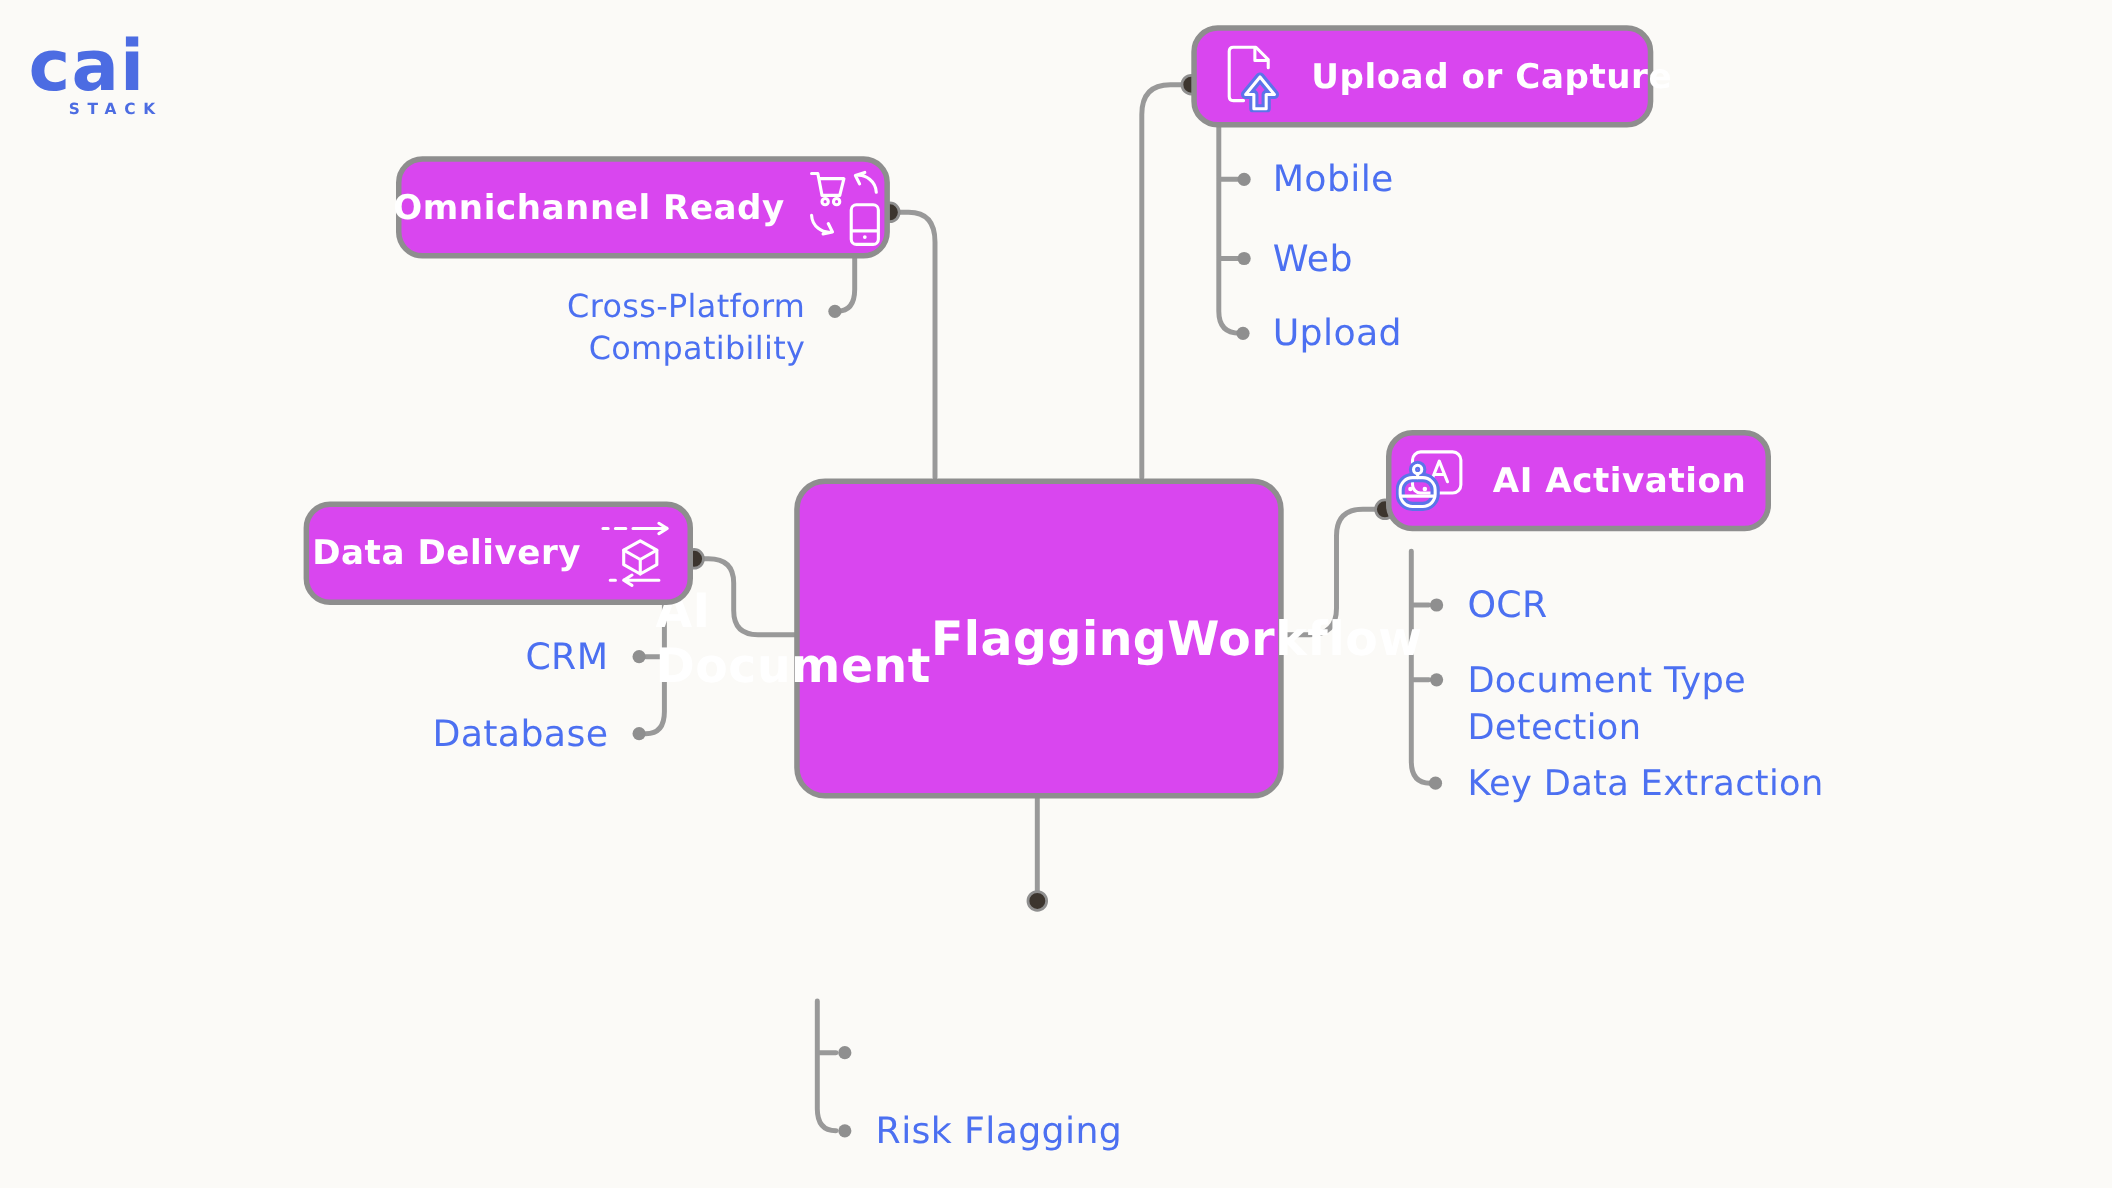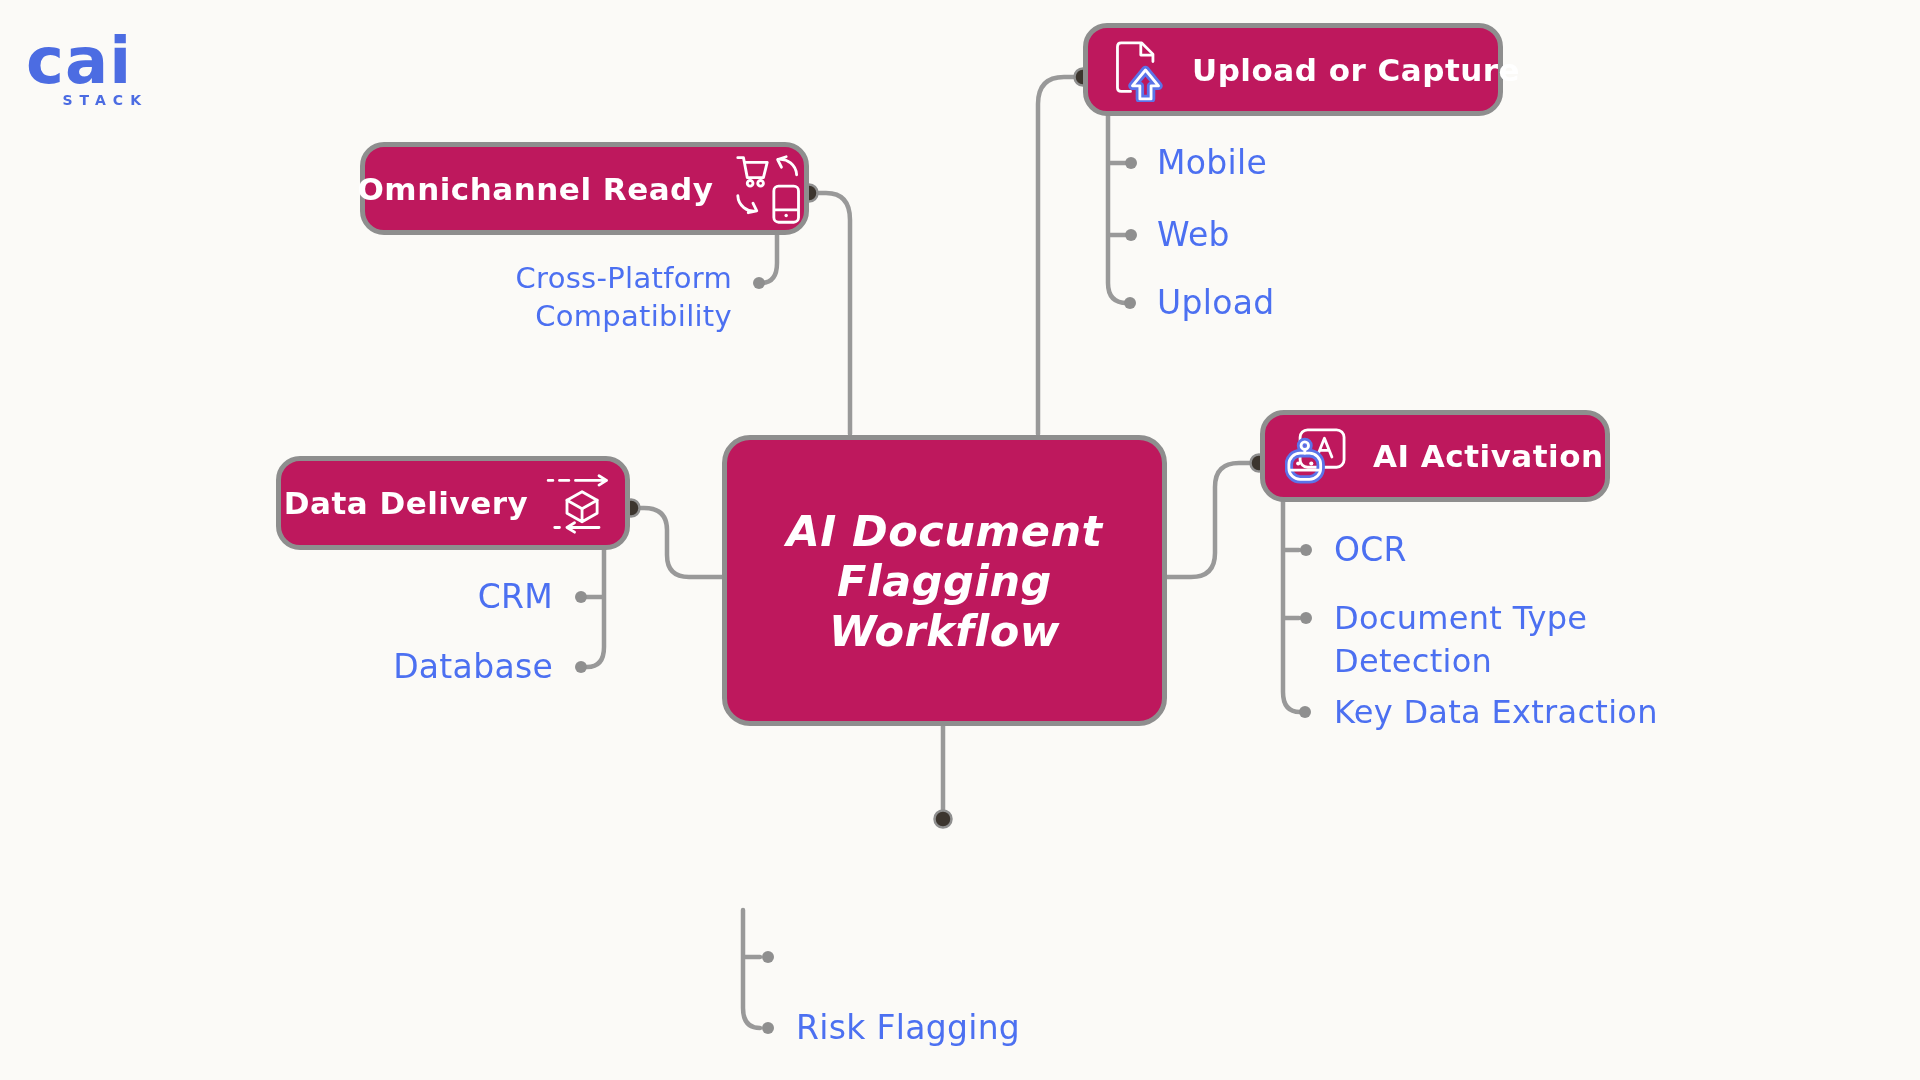--- a/index.html
+++ b/index.html
@@ -1,22 +1,22 @@
 <!DOCTYPE html>
 <html><head>
 <meta charset="utf-8">
 <style>
   html,body{margin:0;padding:0;background:#fbfaf7;}
   .canvas{position:relative;width:1920px;height:1080px;background:#fbfaf7;overflow:hidden;
           font-family:"DejaVu Sans",sans-serif;}
   .connectors{position:absolute;left:0;top:0;}
-  .node{position:absolute;display:flex;align-items:center;background:#be185d;
+  .node{position:absolute;display:flex;align-items:center;background:#d946ef;
         border:5px solid #8e8e8e;border-radius:24px;box-sizing:border-box;color:#ffffff;}
   .node .lbl{font-size:31px;font-weight:bold;letter-spacing:.5px;white-space:nowrap;}
-  .node-central{flex-direction:column;justify-content:center;border-radius:28px;font-style:italic;}
+  .node-central{justify-content:center;border-radius:28px;}
   .node-central .cline{font-size:43px;font-weight:bold;line-height:50px;letter-spacing:.5px;}
   .sub{position:absolute;color:#4c70f1;font-weight:normal;font-size:33px;
        letter-spacing:.3px;line-height:42px;white-space:nowrap;}
   .sub.wrap{white-space:normal;}
   .logo{position:absolute;left:26px;top:30px;width:122px;color:#4c6ce2;}
   .logo-brand{font-size:64px;font-weight:bold;line-height:62px;letter-spacing:1px;text-align:left;}
   .logo-sub{font-size:14px;font-weight:bold;letter-spacing:7px;text-align:right;margin-top:0px;}
   .icon{flex:0 0 auto;}
 </style>
 </head>
@@ -109,21 +109,21 @@
         <path d="M4 10 H9 M16 10 H26 M33 10 H66 M66 10 L58 5 M66 10 L58 15"></path>
         <path d="M40 22 L56 31 L40 40 L24 31 Z"></path>
         <path d="M24 31 V45 L40 54 V40 M56 31 V45 L40 54"></path>
         <path d="M58 60 H24 M24 60 L32 55 M24 60 L32 65 M16 60 H11"></path>
       </g>
     </svg>
   </div>
   <div class="sub" style="left:303px;top:576px;width:250px;text-align:right;">CRM</div>
   <div class="sub" style="left:303px;top:646px;width:250px;text-align:right;">Database</div>
 
-  <div class="node" style="left:1260px;top:410px;width:350px;height:92px;padding-left:20px;">
+  <div class="node" style="left:1260px;top:391px;width:350px;height:92px;padding-left:4px;">
     <svg class="icon" width="62" height="58" viewBox="0 0 66 62">
       <g fill="none" stroke="#ffffff" stroke-width="3" stroke-linecap="round" stroke-linejoin="round">
         <rect x="16" y="3" width="47" height="40" rx="8"></rect>
         <path d="M34 32 L42 12 L50 32 M37 25 H47"></path>
       </g>
       <g fill="none" stroke="#5b74e9" stroke-width="9" stroke-linecap="round" stroke-linejoin="round">
         <circle cx="21" cy="20" r="4"></circle>
         <rect x="4" y="28" width="34" height="28" rx="12"></rect>
       </g>
       <g fill="none" stroke="#ffffff" stroke-width="3" stroke-linecap="round" stroke-linejoin="round">

